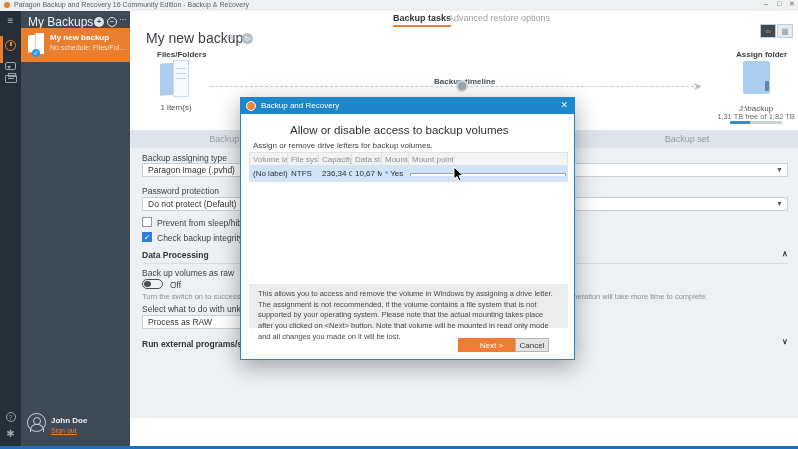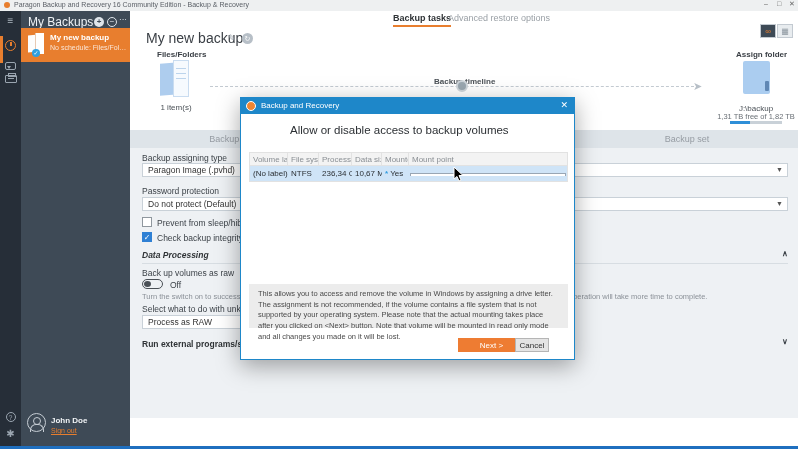--- a/index.html
+++ b/index.html
@@ -222,21 +222,21 @@
       <div class="flabel" style="left:12px; top:38px;">Password protection</div>
       <div class="fselect" style="left:12px; top:49px; width:646px;">
         <span>Do not protect (Default)</span>
         <span class="car">▼</span>
       </div>
       <div class="cbx" style="left:12px; top:69px;"></div>
       <div class="flabel" style="left:27px; top:70px;">Prevent from sleep/hibernate</div>
       <div class="cbx checked" style="left:12px; top:84px;">✓</div>
       <div class="flabel" style="left:27px; top:85px;">Check backup integrity after</div>
 
-      <div class="flabel seclabel" style="left:12px; top:102px;font-style:italic;">Data Processing</div>
+      <div class="flabel seclabel" style="left:12px; top:102px;">Data Processing</div>
       <div class="chev" style="top:101px;">∧</div>
       <div class="divline" style="top:115px;"></div>
 
       <div class="flabel" style="left:12px; top:120px;">Back up volumes as raw</div>
       <div class="toggle" style="top:131px;"></div>
       <div class="flabel" style="left:40px; top:132px;">Off</div>
       <div class="hint" style="left:12px; top:144px;">Turn the switch on to successfully back</div>
       <div class="hint" style="left:439px; top:144px;">operation will take more time to complete.</div>
 
       <div class="flabel" style="left:12px; top:156px;">Select what to do with unknown f</div>
@@ -250,26 +250,27 @@
 
   </div>
 
   <div id="dialog">
     <div id="dlg-title">
       <span class="logo"></span>
       <span class="dt">Backup and Recovery</span>
       <span class="dx">✕</span>
     </div>
     <div id="dlg-head">Allow or disable access to backup volumes</div>
+    <div id="dlg-sub">Assign or remove drive letters for backup volumes.</div>
 
     <div id="dlg-table">
       <div class="trow thead">
         <div class="tc c0">Volume label</div>
         <div class="tc c1">File system</div>
-        <div class="tc c2">Process</div>
+        <div class="tc c2">Capacity</div>
         <div class="tc c3">Data size</div>
         <div class="tc c4">Mounted</div>
         <div class="tc c5" style="border-right:none;">Mount point</div>
       </div>
       <div class="trow tdata">
         <div class="tc c0">(No label)</div>
         <div class="tc c1">NTFS</div>
         <div class="tc c2">236,34 GB</div>
         <div class="tc c3">10,67 MB</div>
         <div class="tc c4"><span class="star">*</span> <span>Yes</span></div>

